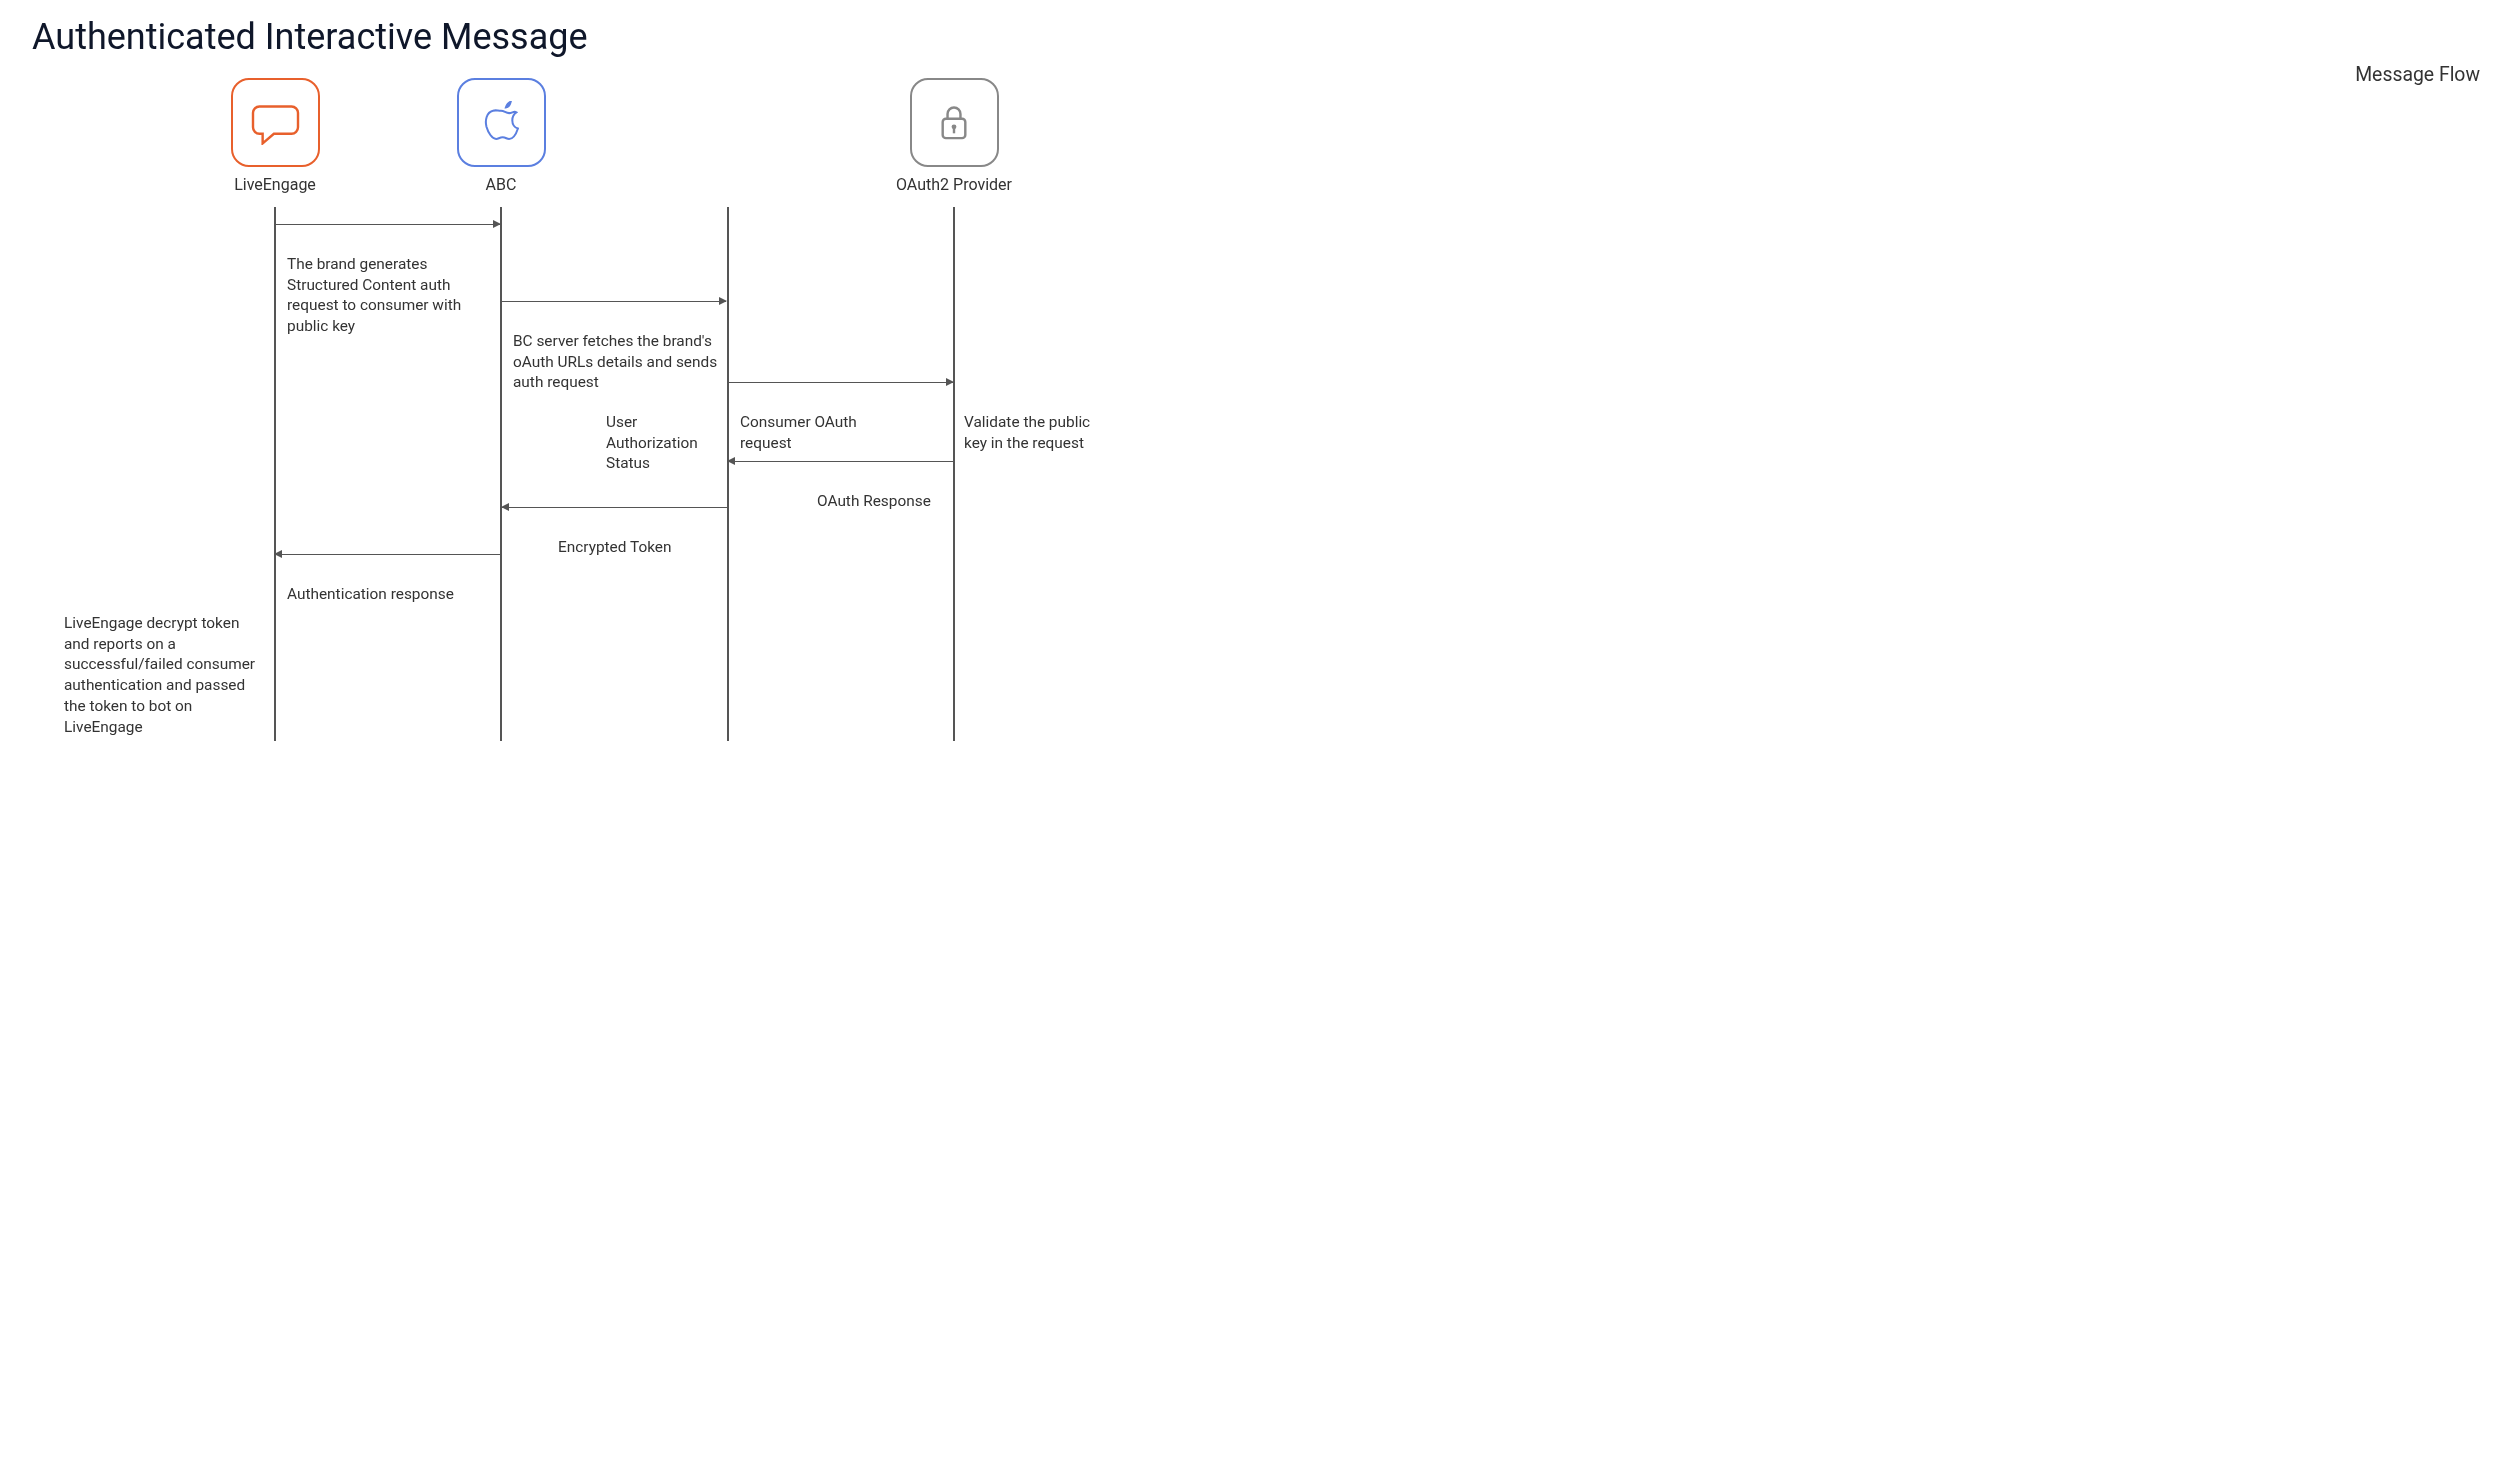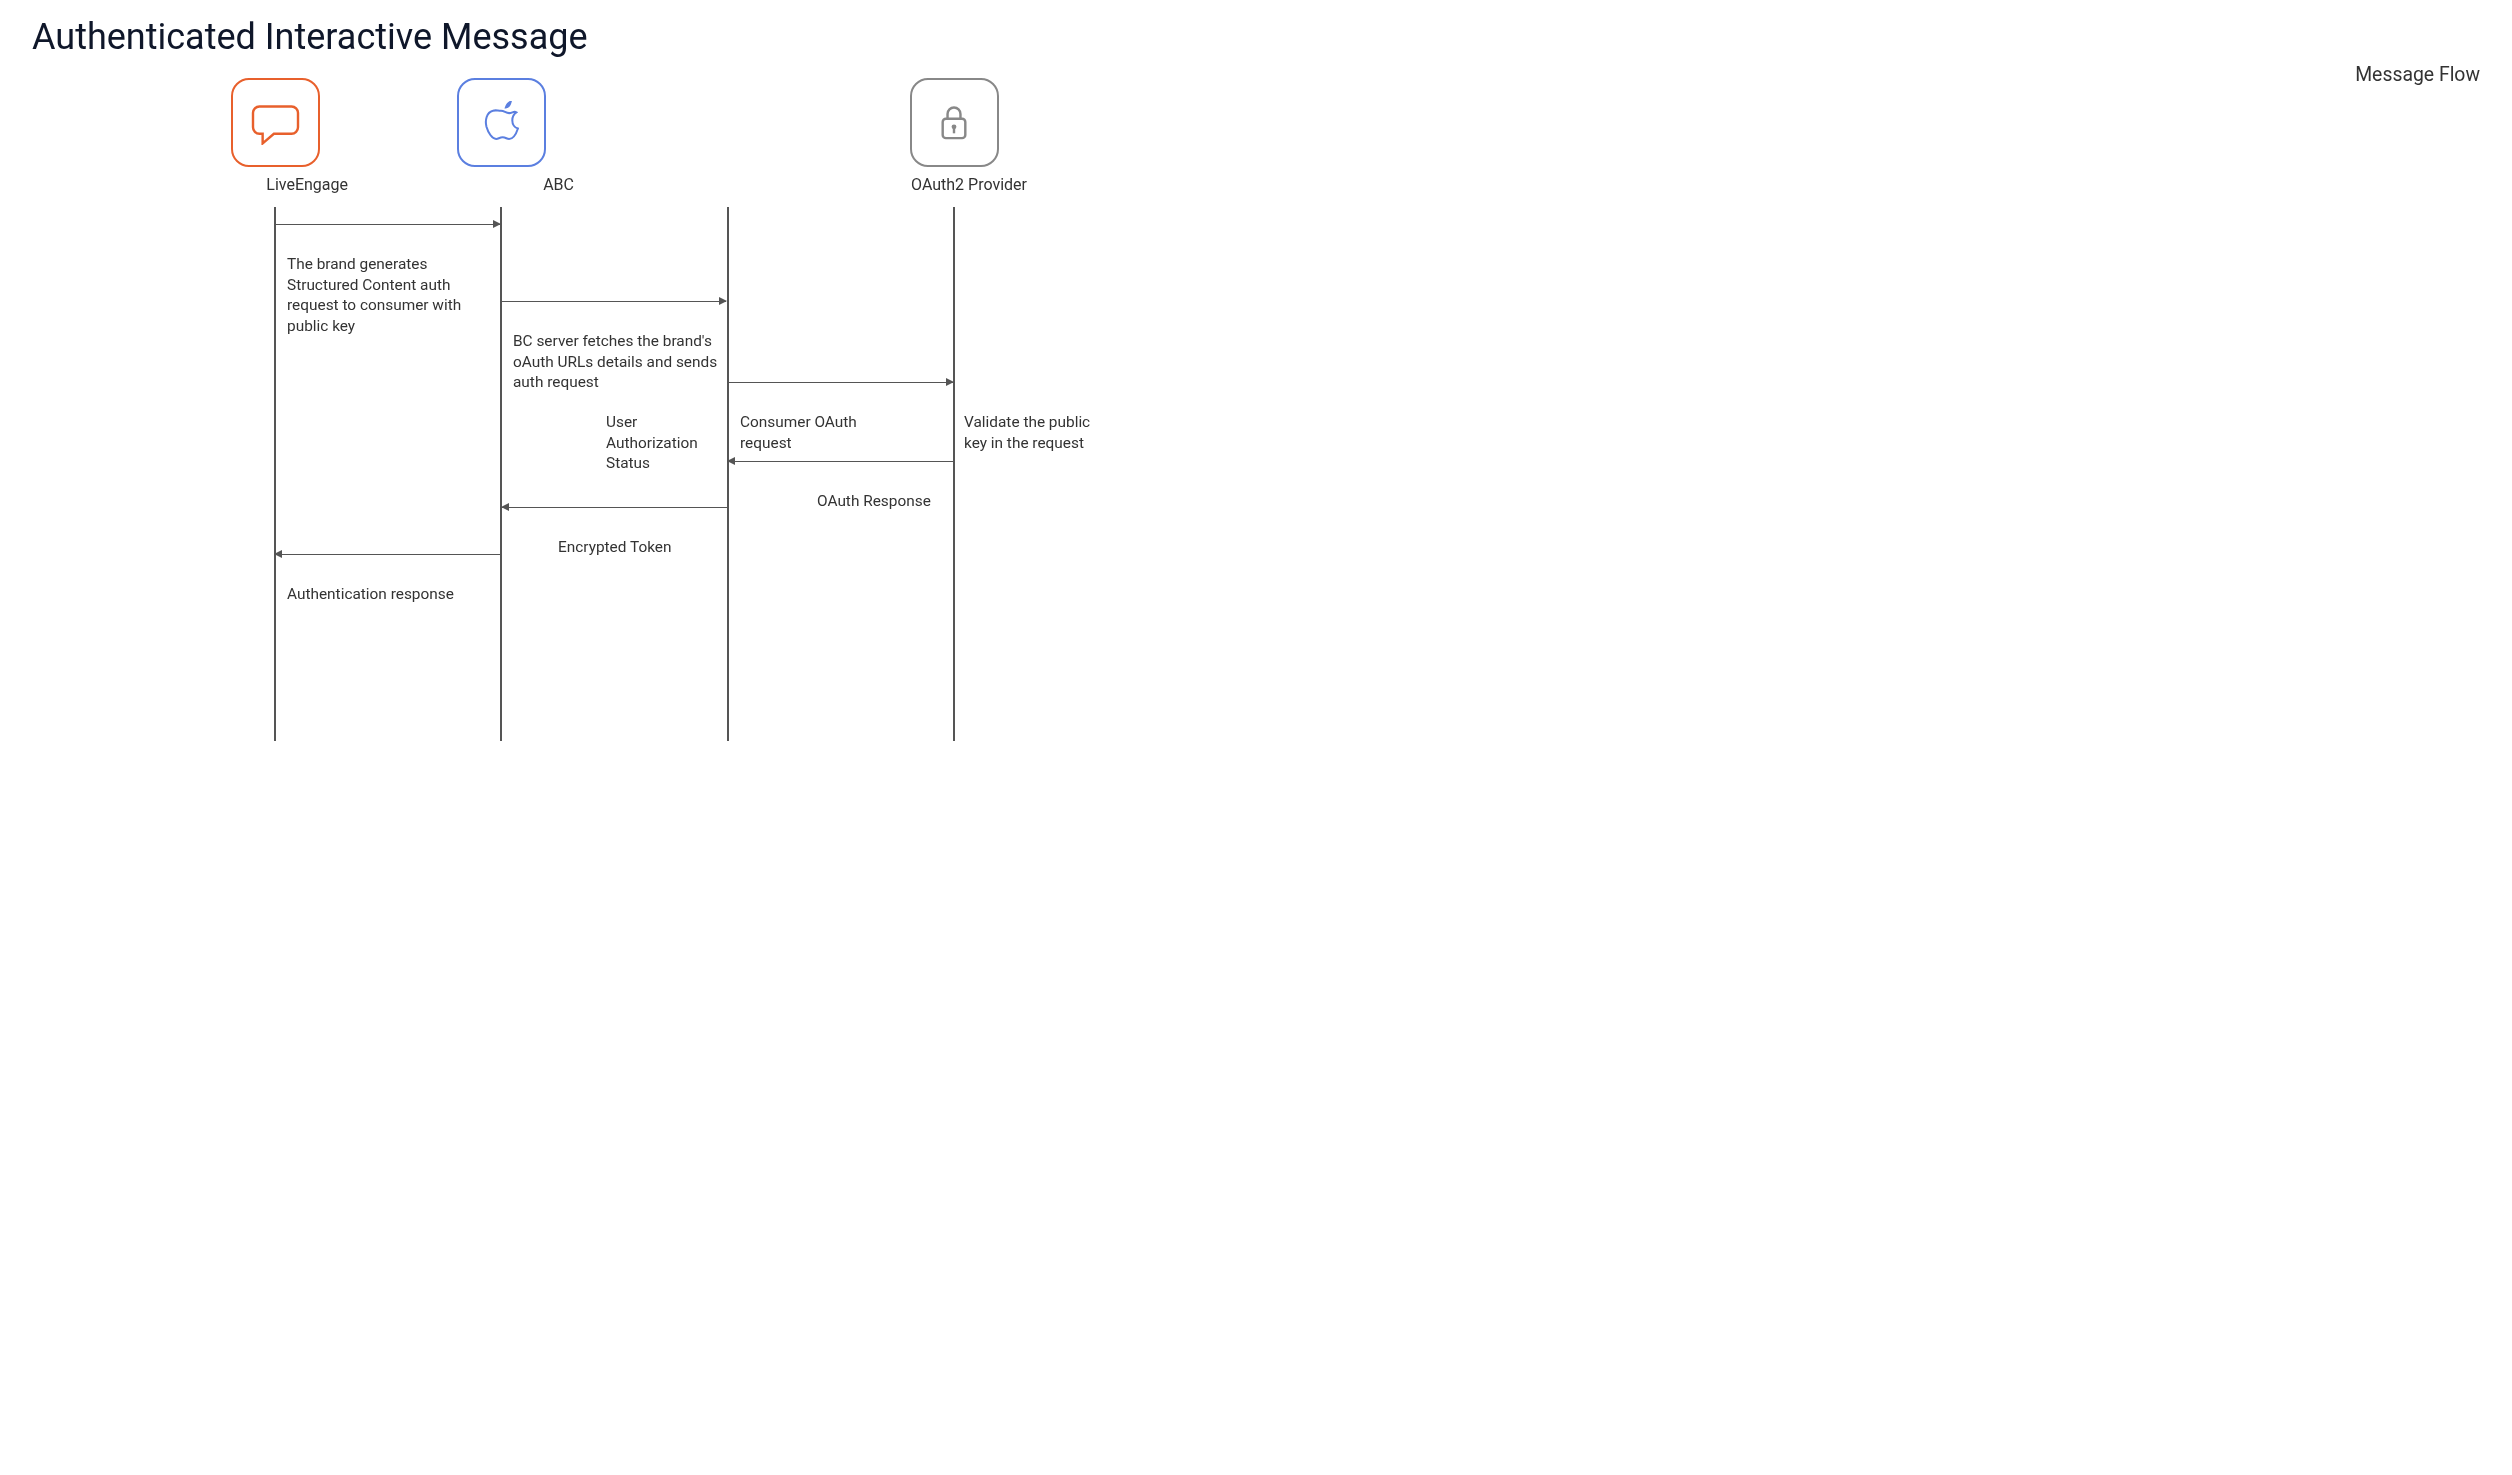--- a/index.html
+++ b/index.html
@@ -41,21 +41,20 @@
     margin: 0 auto 8px;
     border: 2.4px solid;
     border-radius: 18px;
     display: flex;
     align-items: center;
     justify-content: center;
   }
   .p-label {
     font-size: 16px;
     color: #333;
-    text-align: right;
   }
   .lifeline {
     position: absolute;
     top: 129px;
     bottom: 0;
     width: 1.6px;
     background: #555;
   }
   .arrow {
     position: absolute;
@@ -145,15 +144,16 @@
 
   <div class="arrow left" style="left:696px; width:225px; top:383px"></div>
   <div class="msg" style="left:785px; top:396px">OAuth Response</div>
 
   <div class="arrow left" style="left:470px; width:225px; top:429px"></div>
   <div class="msg" style="left:526px; top:442px">Encrypted Token</div>
 
   <div class="arrow left" style="left:243px; width:225px; top:476px"></div>
   <div class="msg" style="left:255px; top:489px">Authentication response</div>
 
+  <div class="msg right-align" style="left:32px; top:518px; width:202px">LiveEngage decrypt token and reports on a successful/failed consumer authentication and passed the token to bot on LiveEngage</div>
 
 </div>
 
 
 </body></html>

